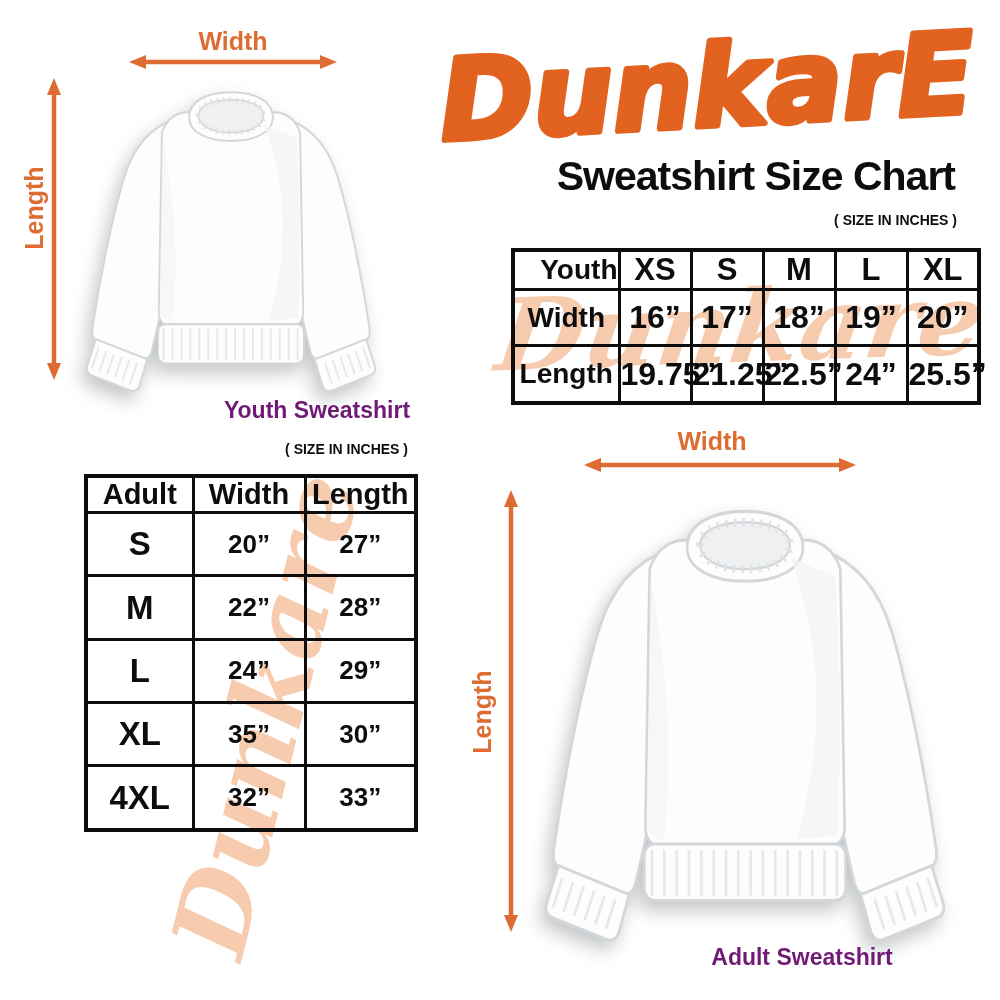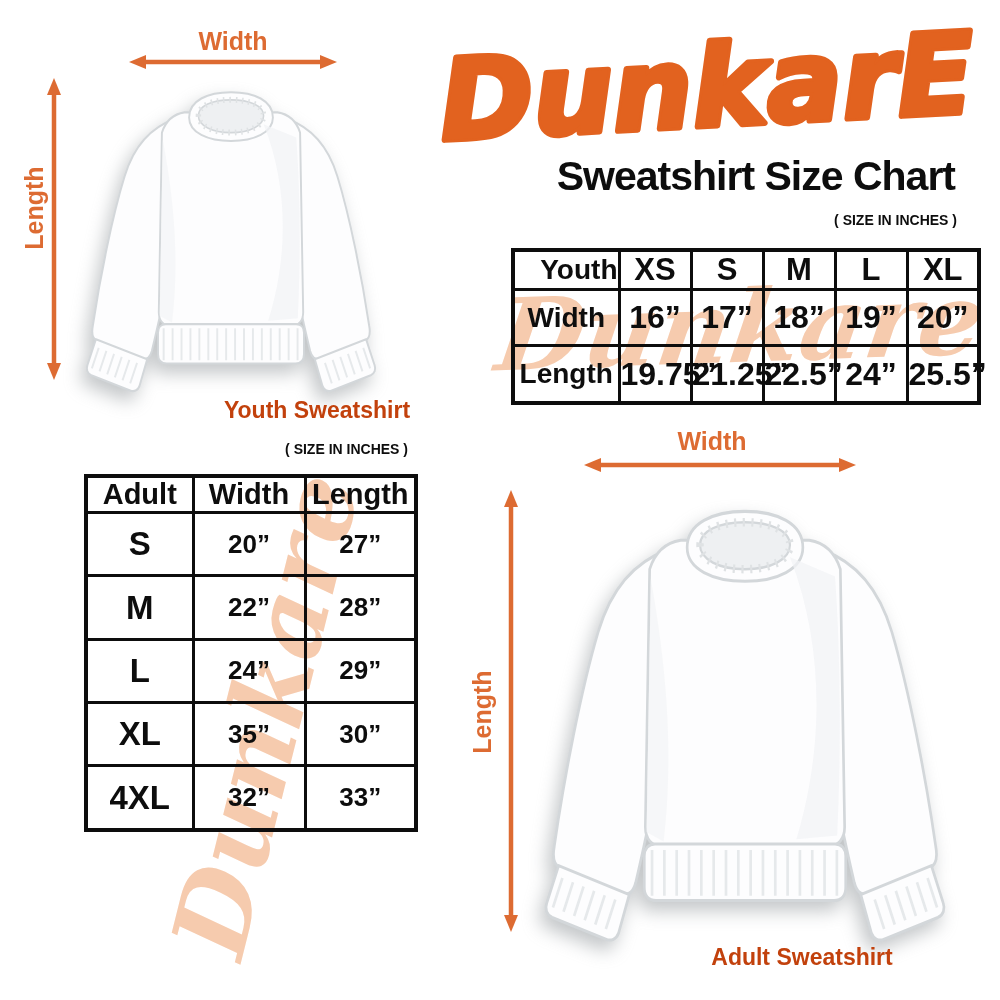--- a/index.html
+++ b/index.html
@@ -66,21 +66,21 @@
   #youth-width-label{left:133px;top:27px;width:200px;}
   #youth-h-arrow{left:127px;top:52px;}
   #youth-v-arrow{left:44px;top:76px;}
   #youth-length-label{left:-25px;top:193px;width:120px;height:30px;transform:rotate(-90deg);}
   #adult-width-label{left:612px;top:427px;width:200px;}
   #adult-h-arrow{left:582px;top:455px;}
   #adult-v-arrow{left:501px;top:488px;}
   #adult-length-label{left:423px;top:697px;width:120px;height:30px;transform:rotate(-90deg);}
 
   
-  .caption{font-size:23px;font-weight:bold;text-align:center;z-index:3;color:#c2410c;}
+  .caption{font-size:23px;font-weight:bold;text-align:center;z-index:3;color:#701a75;}
   #youth-caption{left:217px;top:397px;width:200px;}
   #adult-caption{left:702px;top:944px;width:200px;}
 
   
   .shirt{filter:drop-shadow(-5px 9px 9px rgba(125,130,136,0.45));z-index:0;}
   #youth-shirt{left:68px;top:62px;width:326px;height:336px;}
   #adult-shirt{left:520px;top:468px;width:450px;height:482px;}
 </style>
 </head>
 <body>

